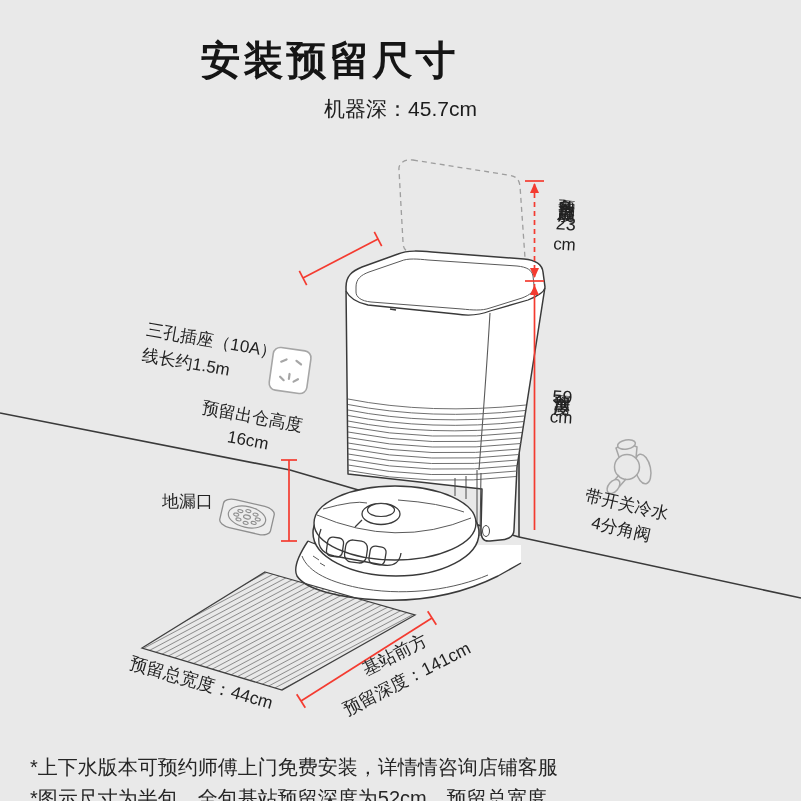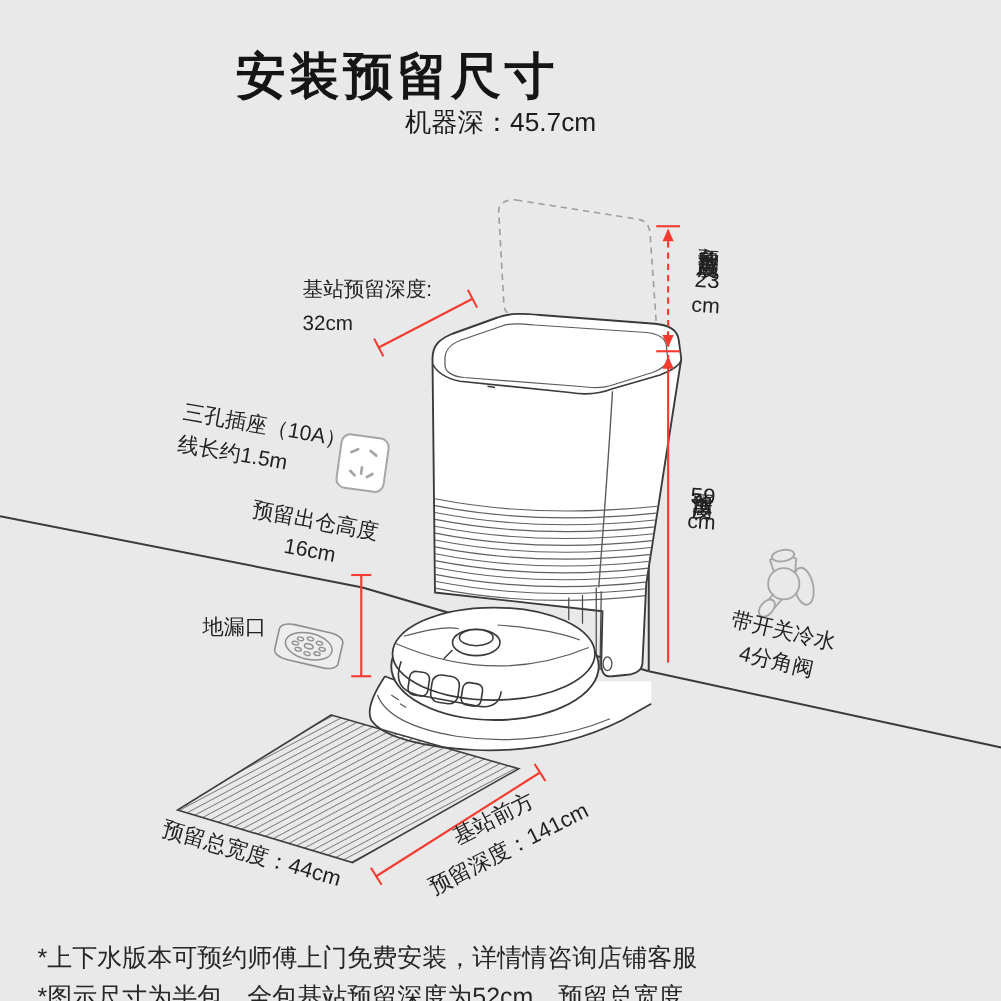--- a/index.html
+++ b/index.html
@@ -8,24 +8,24 @@
     background:#e9e9e9;
     font-family:"Liberation Sans", sans-serif;
     color:#222;
     overflow:hidden;
     position:relative;
   }
   #app{position:relative;width:801px;height:801px;}
   .title{
     position:absolute;top:33px;left:0;width:635px;
     text-align:center;font-size:40px;font-weight:700;
-    letter-spacing:3px;color:#151515;
+    letter-spacing:3px;color:#151515;padding-left:12px;
   }
   .specs{
-    position:absolute;top:84px;left:0;width:801px;
+    position:absolute;top:95px;left:0;width:801px;
     display:flex;justify-content:center;gap:22px;
     font-size:21px;color:#1c1c1c;font-weight:500;
     white-space:nowrap;
   }
   svg.art{position:absolute;left:0;top:0;}
   .lbl{position:absolute;font-size:17px;line-height:1.5;color:#222;white-space:nowrap;font-weight:500;}
   .lbl .l2{display:block;}
   #dock-depth{left:242px;top:219px;font-size:16.5px;line-height:27px;}
   #socket{left:149px;top:317px;transform:rotate(10deg);transform-origin:left top;line-height:26px;}
   #exit-height{left:194px;top:405px;width:112px;text-align:center;transform:rotate(10.5deg);transform-origin:center;line-height:24px;}
@@ -207,24 +207,20 @@
     <g transform="translate(627,463)" stroke="#a6a6a6" stroke-width="1.5" fill="#e9e9e9">
       <ellipse cx="16" cy="6" rx="7.5" ry="15" transform="rotate(-12 16 6)"></ellipse>
       <path d="M-8,-6 L-11,-15 L-1,-21 L10,-16 L9,-5" fill="#e9e9e9"></path>
       <ellipse cx="-0.5" cy="-18.5" rx="9" ry="4.5" transform="rotate(-10 -0.5 -18.5)"></ellipse>
       <circle cx="0" cy="4" r="12.5"></circle>
       <path d="M-8,12 L-15,20 M-1,16 L-8,24" fill="none"></path>
       <ellipse cx="-13.5" cy="23.5" rx="5" ry="8" transform="rotate(40 -13.5 23.5)"></ellipse>
     </g>
   </svg>
 
-  <div class="lbl" id="dock-depth">
-    <span class="l2">基站预留深度:</span>
-    <span class="l2">32cm</span>
-  </div>
 
   <div class="lbl" id="socket">
     <span class="l2">三孔插座（10A）</span>
     <span class="l2">线长约1.5m</span>
   </div>
 
   <div class="lbl" id="exit-height">
     <span class="l2">预留出仓高度</span>
     <span class="l2">16cm</span>
   </div>

